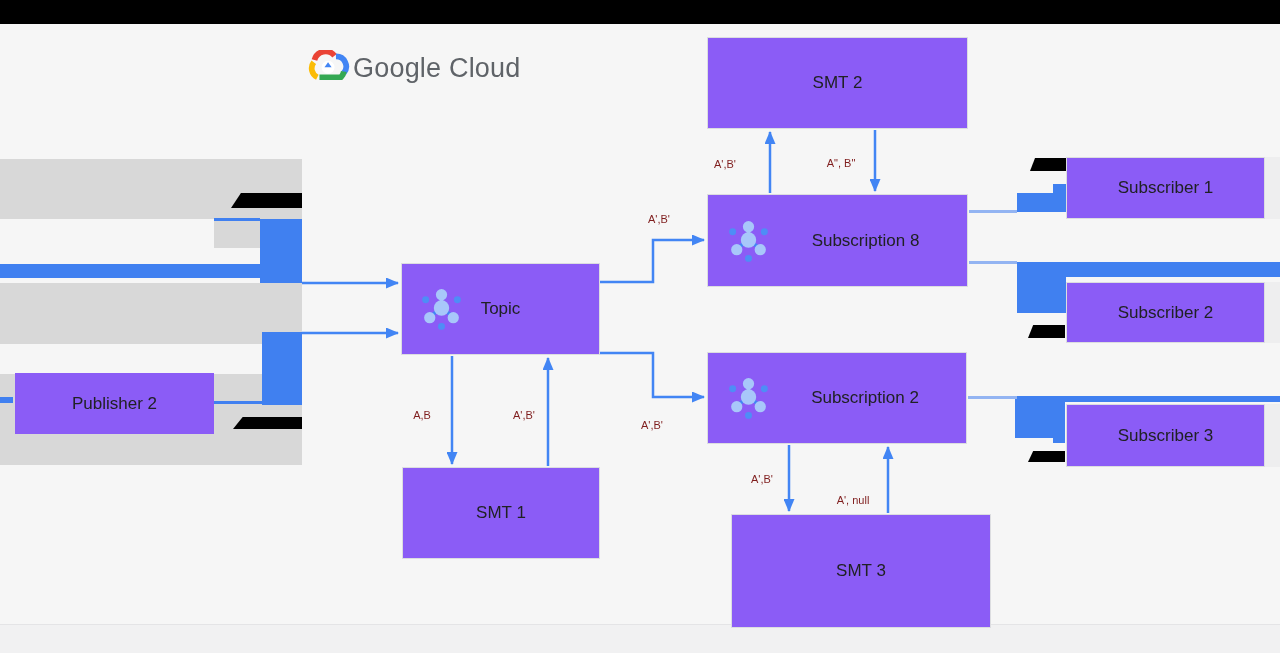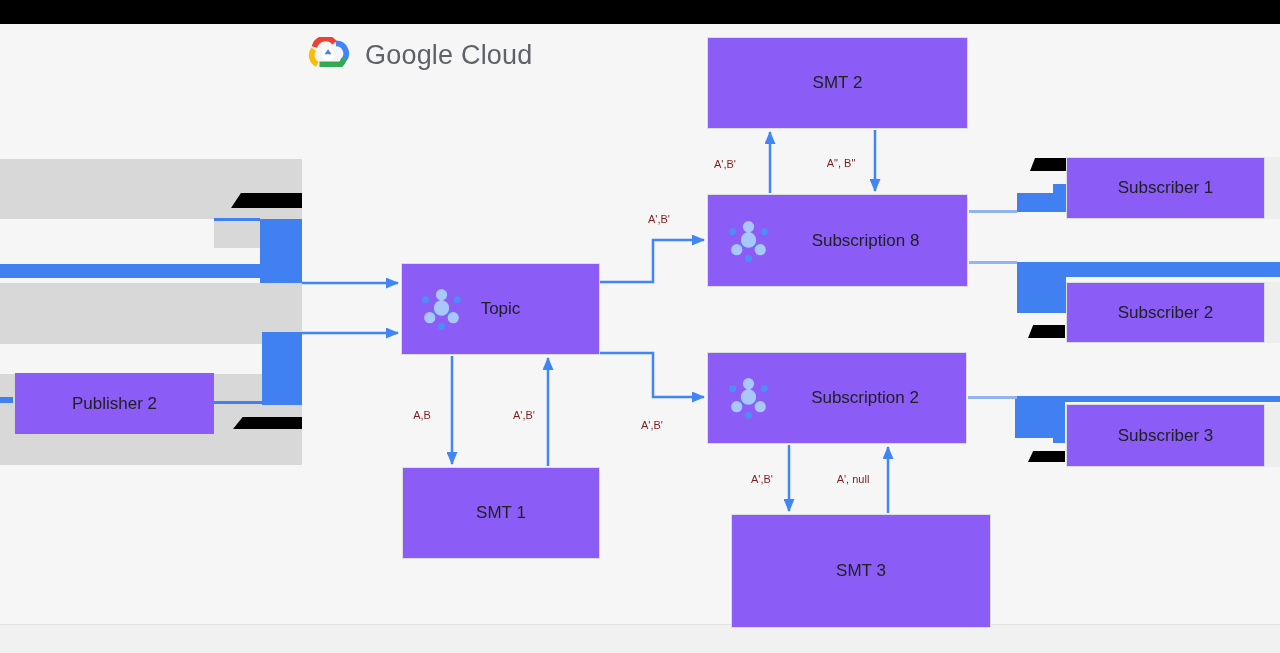--- a/index.html
+++ b/index.html
@@ -24,21 +24,21 @@
   .bbar{background:#000;clip-path:polygon(14% 0,100% 0,100% 100%,0 100%);}
   
   .node{background:#8b5cf6;border:1px solid #dcdde0;box-sizing:border-box;display:flex;align-items:center;justify-content:center;color:#202124;font-size:17px;white-space:nowrap;}
   .node.noborder{border:none;}
   .node .lbl{display:block;}
   .iconbox{position:absolute;left:17px;top:50%;transform:translateY(-50%);width:45px;height:46px;}
   .padded{padding-left:56px;}
   
   .elabel{position:absolute;transform:translate(-50%,-50%);font-size:11px;color:#7f1d1d;white-space:nowrap;}
   
-  .logo{left:308px;top:37px;display:flex;align-items:center;gap:14px;}
+  .logo{left:308px;top:50px;display:flex;align-items:center;gap:2px;}
   .logotext{font-size:27px;color:#5f6368;letter-spacing:.2px;}
   svg.overlay{position:absolute;left:0;top:0;pointer-events:none;}
 </style>
 </head>
 <body>
 
 <div class="stage">
 
   <div class="abs topbar"></div>
   <div class="abs bottomstrip"></div>
@@ -189,15 +189,15 @@
     </g>
   </svg>
 
   <span class="elabel" style="left:422px;top:415px;">A,B</span>
   <span class="elabel" style="left:524px;top:415px;">A',B'</span>
   <span class="elabel" style="left:659px;top:219px;">A',B'</span>
   <span class="elabel" style="left:652px;top:425px;">A',B'</span>
   <span class="elabel" style="left:725px;top:164px;">A',B'</span>
   <span class="elabel" style="left:841px;top:163px;">A", B"</span>
   <span class="elabel" style="left:762px;top:479px;">A',B'</span>
-  <span class="elabel" style="left:853px;top:479px;">A', null</span>
+  <span class="elabel" style="left:853px;top:500px;">A', null</span>
 
 </div>
 
 </body></html>

